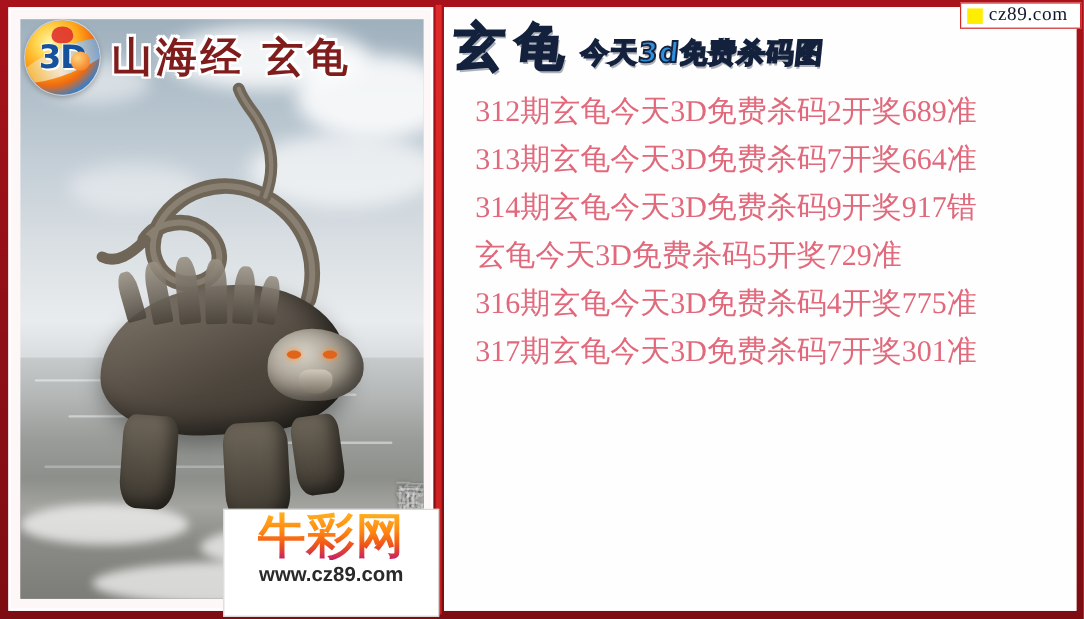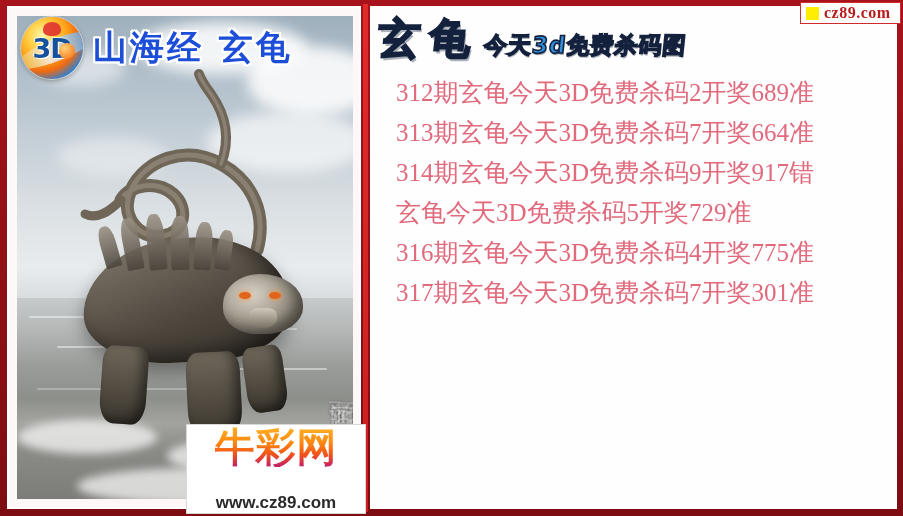--- a/index.html
+++ b/index.html
@@ -140,34 +140,34 @@
   .logo3d .dot{
     position:absolute;left:38px;top:26px;width:16px;height:16px;border-radius:50%;
     background:radial-gradient(circle at 35% 32%,#ffd27a,#f2690d);
   }
   .logo3d .star{
     position:absolute;left:22px;top:5px;width:18px;height:14px;
     background:#e0322c;border-radius:50% 50% 40% 40%;opacity:.9;
   }
   .photo-title{
     font-family:"DejaVu Sans",sans-serif;
-    font-size:34px;font-weight:bold;color:#1d4ed8;
+    font-size:34px;font-weight:bold;color:#7f1d1d;
     letter-spacing:3px;
     text-shadow:
       2px 0 0 #ffffff,-2px 0 0 #ffffff,0 2px 0 #ffffff,0 -2px 0 #ffffff,
       2px 2px 0 #ffffff,-2px -2px 0 #ffffff,2px -2px 0 #ffffff,-2px 2px 0 #ffffff;
   }
   
   .site-logo{
     position:absolute;left:186px;top:424px;width:180px;height:90px;
     background:#ffffff;
     border:1px solid #d8d8d8;
     box-sizing:border-box;
     z-index:6;
-    display:flex;flex-direction:column;align-items:center;justify-content:space-between;
+    display:flex;flex-direction:column;align-items:center;justify-content:flex-start;
   }
   .site-logo .cn{
     font-family:"DejaVu Sans",sans-serif;
     font-size:40px;font-weight:bold;letter-spacing:1px;
     background:linear-gradient(180deg,#ffb020 0%,#ff8a12 38%,#f0541a 68%,#c21d6a 100%);
     -webkit-background-clip:text;background-clip:text;color:transparent;
     line-height:1;
     text-shadow:none;
     margin-top:2px;
   }
@@ -228,22 +228,22 @@
   
   .badge{
     position:absolute;left:800px;top:2px;width:101px;height:22px;
     background:#ffffff;border:1px solid #cf2b2b;
     box-sizing:border-box;
     display:flex;align-items:center;gap:5px;padding-left:5px;
     z-index:10;
   }
   .badge .sq{width:13px;height:13px;background:#ffee00;flex:0 0 auto;}
   .badge .bt{
-    font-family:"Liberation Serif",serif;font-size:16px;font-weight:bold;
-    color:#b91c1c;letter-spacing:.5px;line-height:1;
+    font-family:"Liberation Serif",serif;font-size:16px;font-weight:normal;
+    color:#0f172a;letter-spacing:.5px;line-height:1;
   }
 </style>
 </head>
 <body>
 
 <div class="page">
   <div class="frame-outer"></div>
 
   <div class="left-panel">
     <div class="photo">

